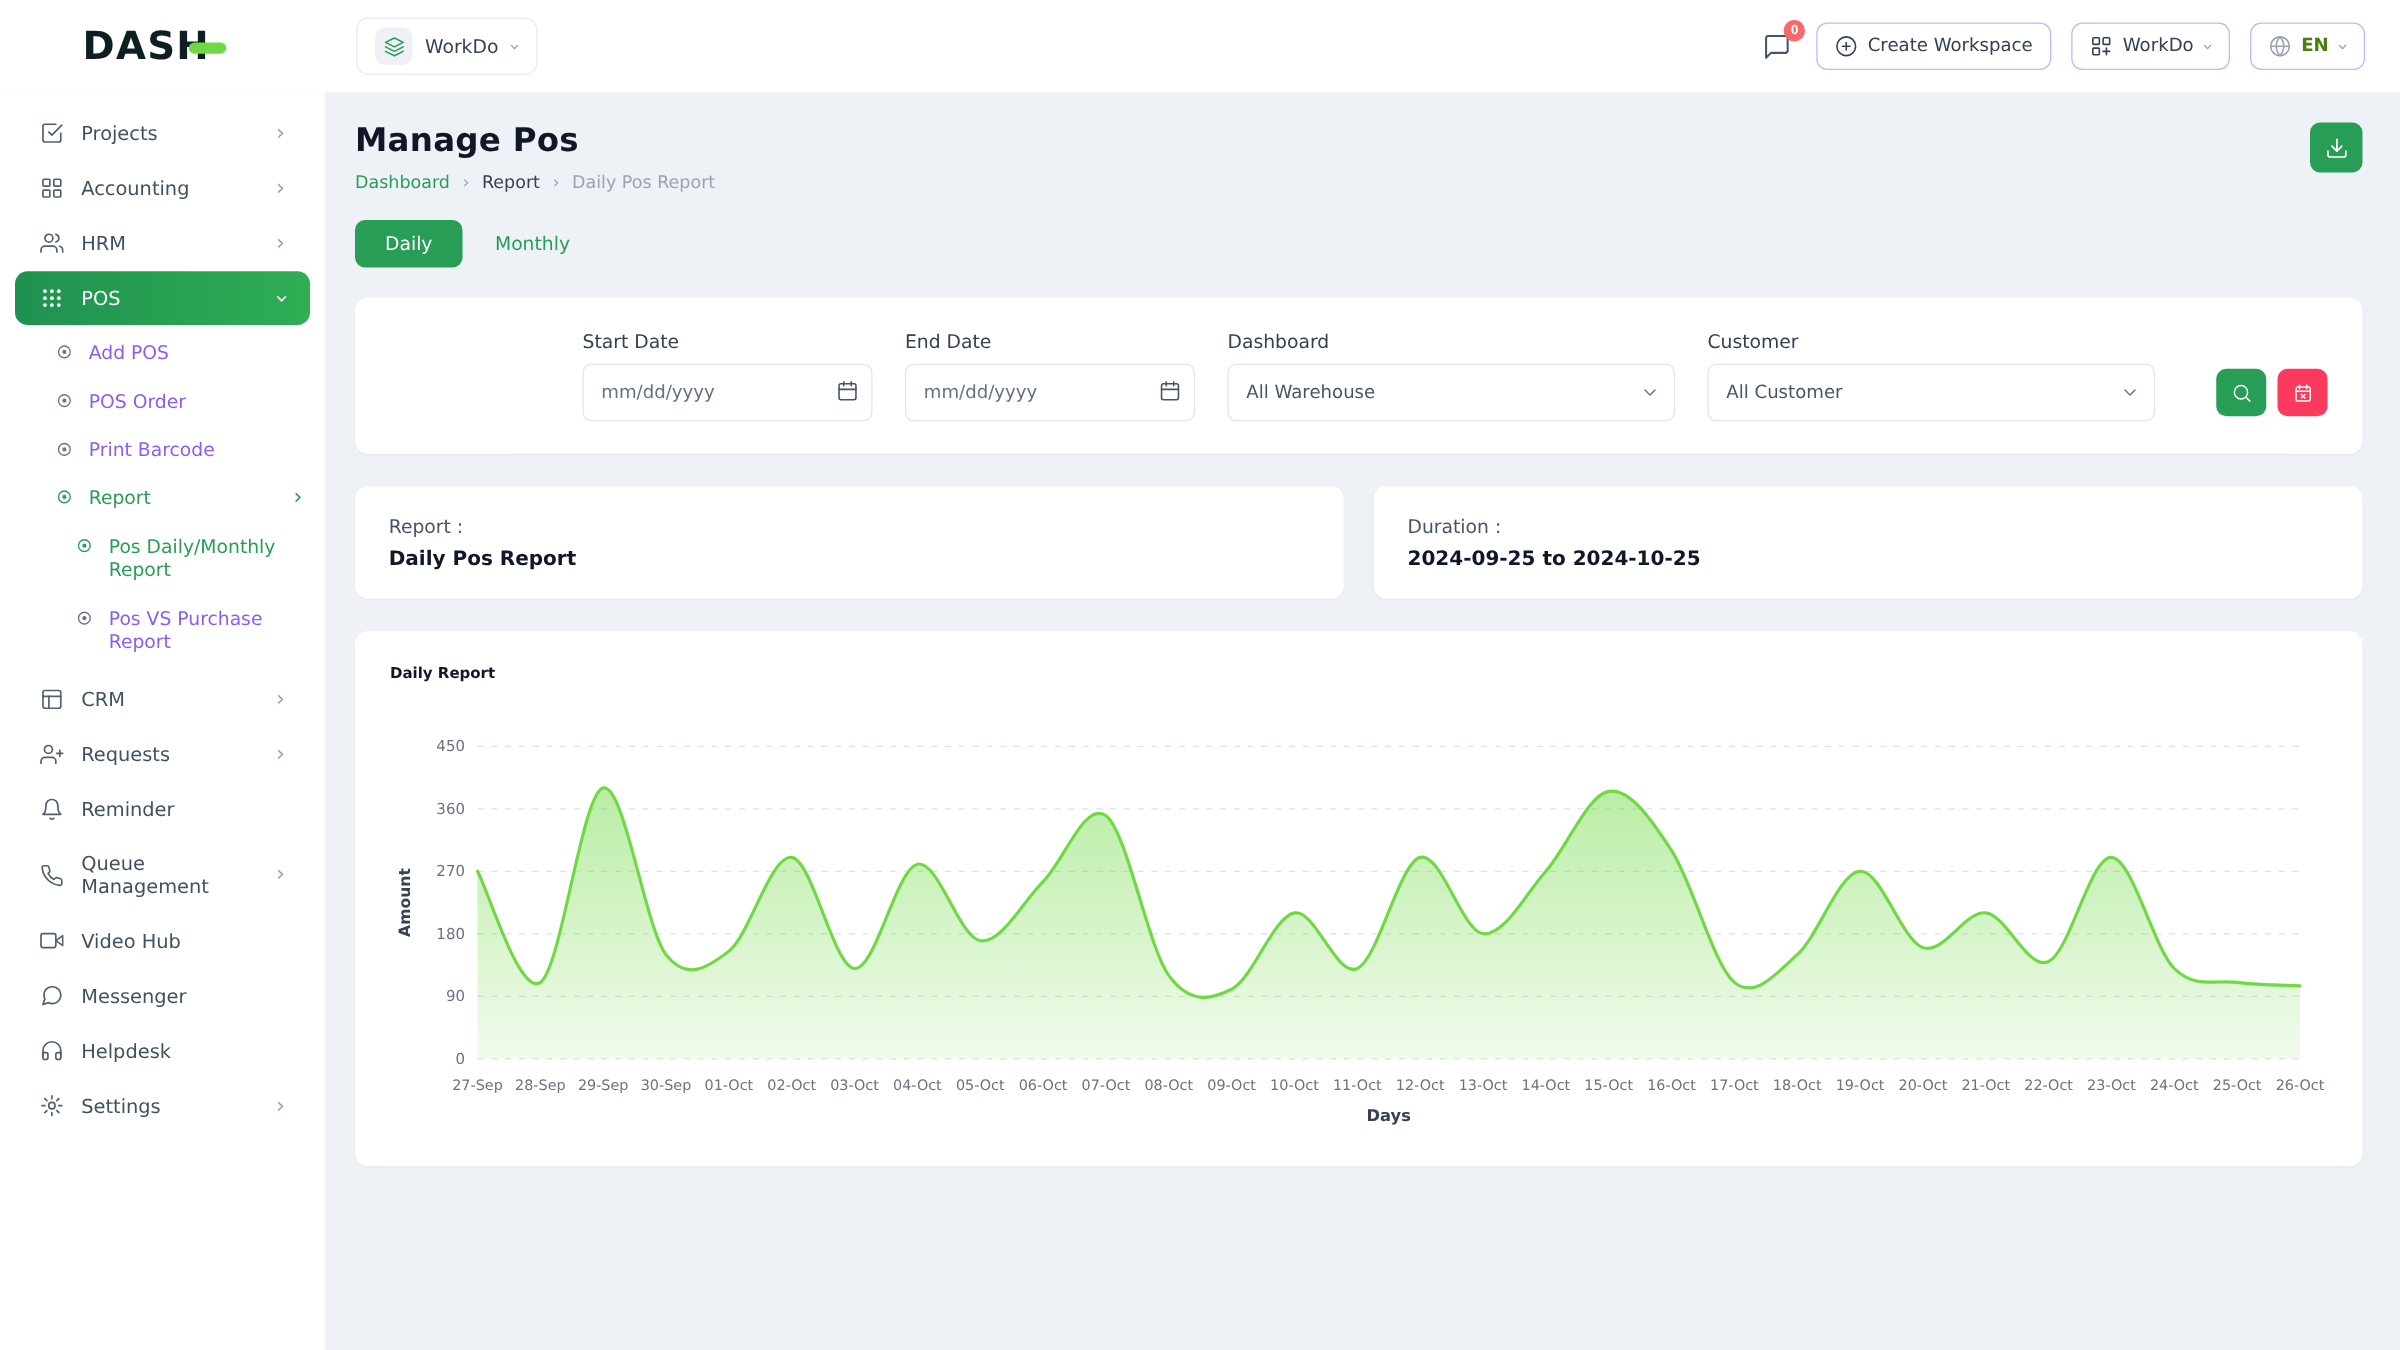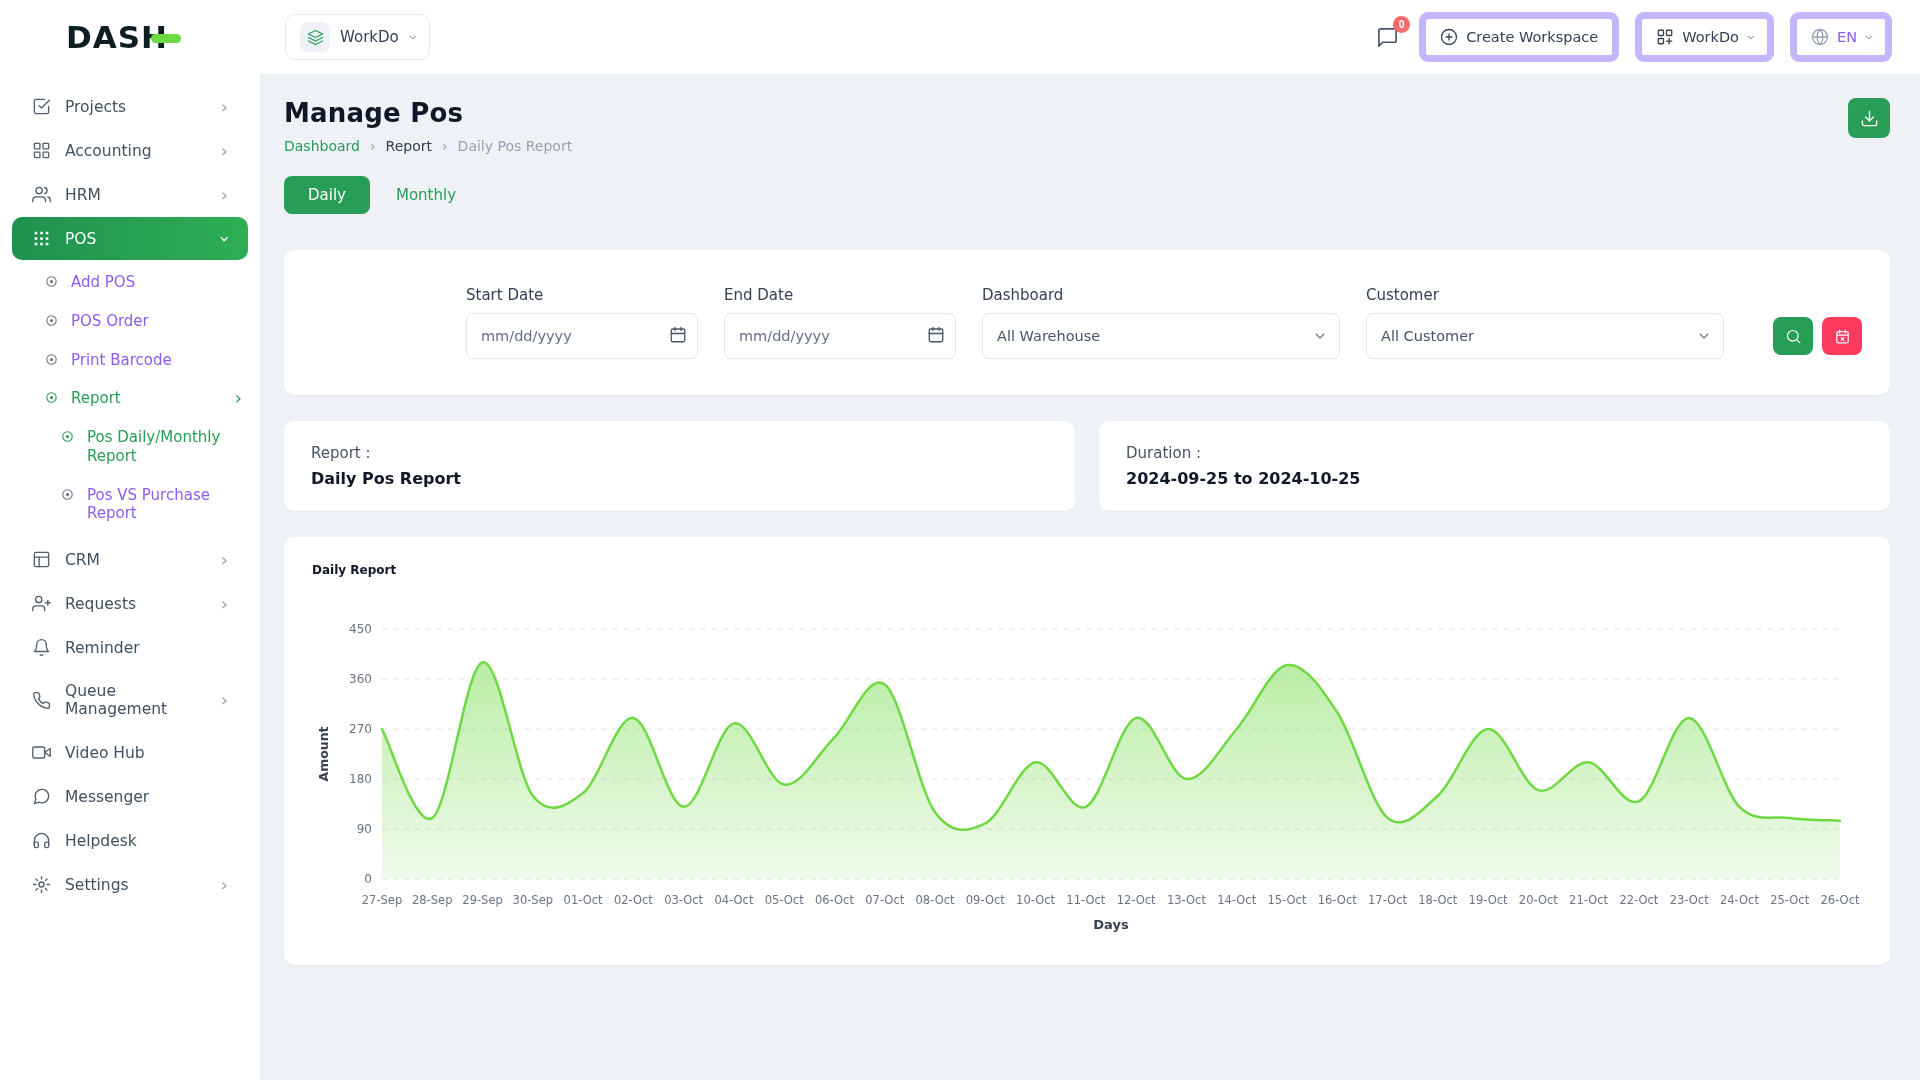--- a/index.html
+++ b/index.html
@@ -13,24 +13,24 @@
   .logo-text{font-size:31px;font-weight:800;letter-spacing:1px;color:#0d1f23}
   .logo-bar{width:30px;height:9px;border-radius:5px;background:#6fd943;margin-left:-17px;transform:translateY(1px)}
   .ws-pill{display:flex;align-items:center;gap:10px;margin-left:104px;border:1px solid #e6e9ef;border-radius:10px;padding:7px 14px;background:#fff;cursor:pointer}
   .ws-avatar{width:30px;height:30px;border-radius:8px;background:#eef1f6;display:flex;align-items:center;justify-content:center;color:#279d55}
   .ws-avatar svg{width:17px;height:17px}
   .ws-name{font-size:15px;color:#344054;font-weight:500}
   .tb-right{margin-left:auto;display:flex;align-items:center;gap:16px}
   .icon-btn{position:relative;background:none;border:none;cursor:pointer;color:#475467;display:flex;padding:4px}
   .icon-btn svg{width:23px;height:23px}
   .badge{position:absolute;top:-6px;right:-7px;min-width:17px;height:17px;border-radius:9px;background:#f8696b;color:#fff;font-size:10.5px;font-weight:700;display:flex;align-items:center;justify-content:center;padding:0 4px}
-  .pill-btn{display:flex;align-items:center;gap:8px;border:7px solid #c4b5fd;background:#fff;border-radius:9px;padding:9px 14px;font-size:14.5px;color:#344054;cursor:pointer;font-family:inherit}
+  .pill-btn{display:flex;align-items:center;gap:8px;border:1px solid #c4b5fd;background:#fff;border-radius:9px;padding:9px 14px;font-size:14.5px;color:#344054;cursor:pointer;font-family:inherit}
   .pill-btn svg{width:18px;height:18px}
   .caret-sm{font-size:15px;color:#98a2b3;line-height:1;transform:rotate(90deg);display:inline-block}
-  .lang-en{color:#8b5cf6;font-weight:400}
+  .lang-en{color:#4d7c0f;font-weight:700}
   .globe{color:#98a2b3}
 
   
   .sidebar{background:#fff;grid-row:2;padding:10px 0 36px;overflow:hidden}
   .nav-item{display:flex;align-items:center;gap:14px;padding:12px 20px;margin:1px 12px;color:#40515f;cursor:pointer;text-decoration:none;border-radius:10px;font-size:15.5px}
   .nav-icon{display:flex;color:#51606e}
   .nav-icon svg{width:19px;height:19px}
   .nav-label{flex:1}
   .nav-caret{font-size:18px;color:#9aa4b2;line-height:1;font-weight:400}
   .nav-active{background:linear-gradient(90deg,#1f9150,#2fae55);color:#fff}
@@ -55,21 +55,21 @@
   .bc-mid{color:#344054;font-weight:500}
   .bc-sep{color:#98a2b3}
   .bc-cur{color:#98a2b3}
   .dl-btn{margin-left:auto;width:42px;height:40px;border:none;border-radius:8px;background:#279d55;color:#fff;cursor:pointer;display:flex;align-items:center;justify-content:center}
   .dl-btn svg{width:19px;height:19px}
   .tabs{margin-top:22px;display:flex;align-items:center;gap:26px}
   .tab-daily{background:#279d55;color:#fff;border:none;border-radius:8px;padding:10px 24px;font-size:15px;cursor:pointer;font-family:inherit}
   .tab-monthly{background:none;border:none;color:#279d55;font-size:15px;cursor:pointer;font-family:inherit}
 
   .card{background:#fff;border-radius:10px;box-shadow:0 1px 2px rgba(16,24,40,.04)}
-  .filter-card{margin-top:36px;padding:36px 28px;display:flex;align-items:flex-end;gap:26px}
+  .filter-card{margin-top:24px;padding:26px 28px;display:flex;align-items:flex-end;gap:26px}
   .f-spacer{width:128px;flex:none}
   .f-field{display:flex;flex-direction:column;gap:9px}
   .f-label{font-size:15px;color:#344054}
   .input-wrap{position:relative}
   .date-input{width:232px;height:46px;border:1px solid #e1e5ec;border-radius:7px;padding:0 38px 0 14px;font-size:14.5px;color:#475467;font-family:inherit;background:#fff;outline:none}
   .date-input::placeholder{color:#667085}
   .cal-ico{position:absolute;right:11px;top:13px;width:18px;height:18px;color:#475467;pointer-events:none}
   .select-wrap{position:relative}
   .f-select{appearance:none;-webkit-appearance:none;width:358px;height:46px;border:1px solid #e1e5ec;border-radius:7px;padding:0 36px 0 14px;font-size:14.5px;color:#475467;background:#fff;font-family:inherit;outline:none;cursor:pointer}
   .sel-caret{position:absolute;right:12px;top:15px;width:16px;height:16px;color:#667085;pointer-events:none}

